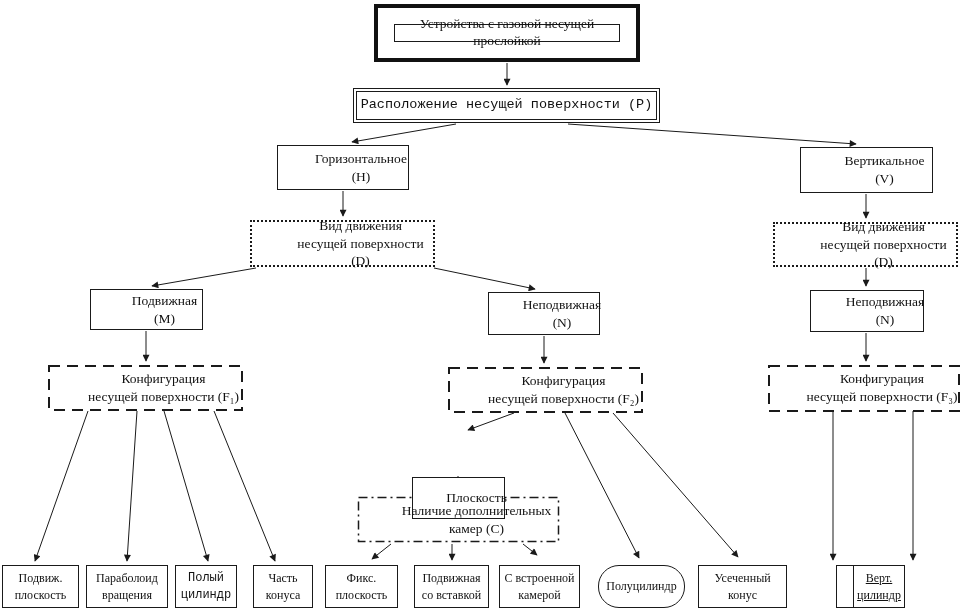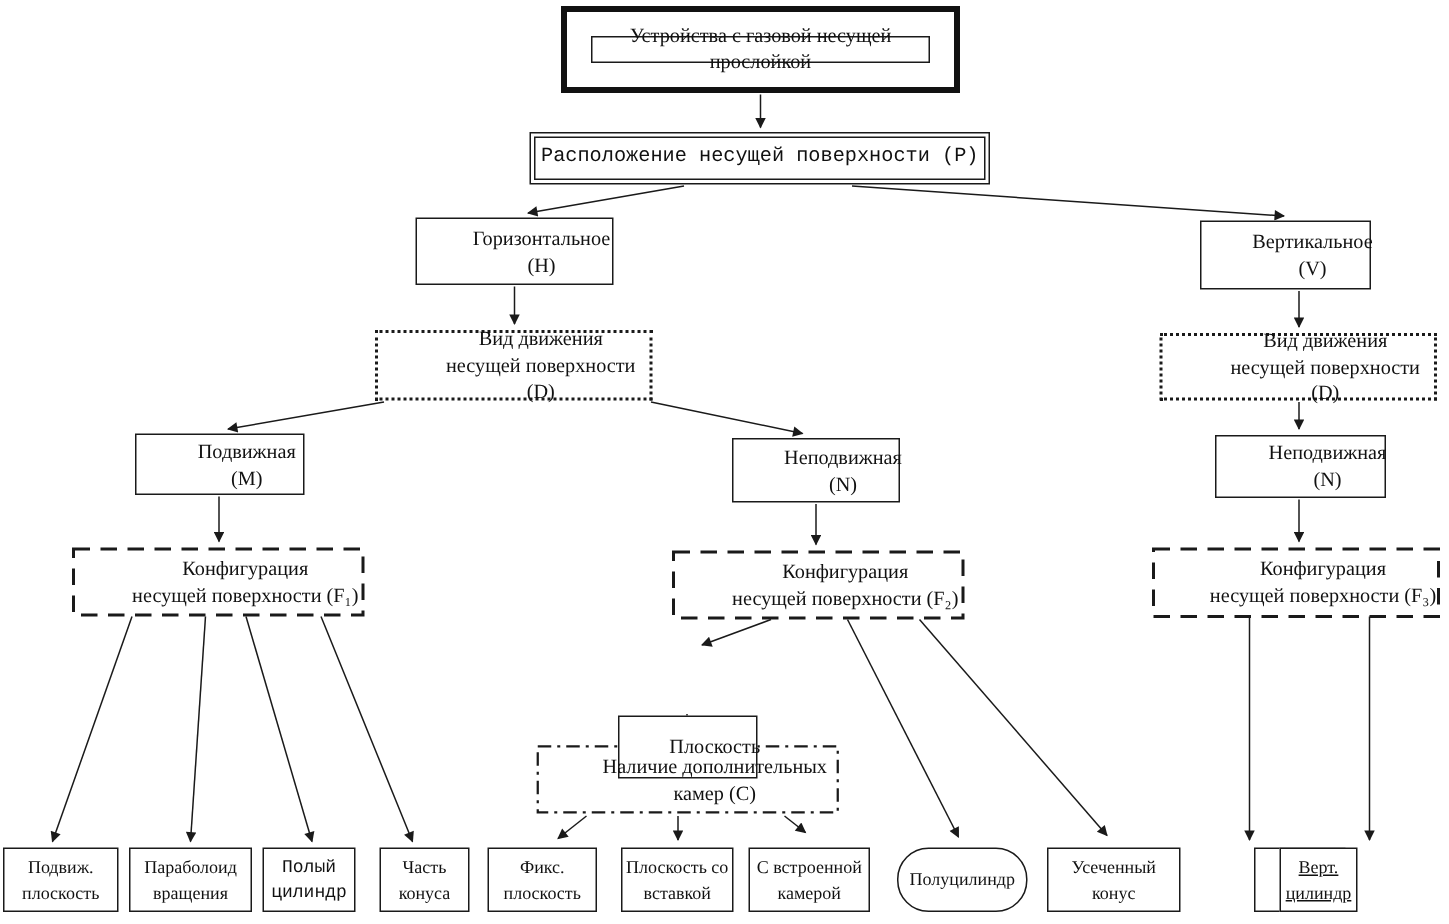--- a/index.html
+++ b/index.html
@@ -22,21 +22,21 @@
   .dbl-inner{
     border:1px solid #1a1a1a;width:100%;height:100%;box-sizing:border-box;
     display:flex;flex-direction:column;align-items:center;justify-content:center;
     text-align:center;line-height:1.25;
   }
   .line{display:block;}
   
   .n-root {left:374px;top:4px;  width:266px;height:58px;}
   .n-p    {left:353px;top:88px; width:307px;height:35px;font-size:13.5px;}
   .n-h    {left:277px;top:145px;width:132px;height:45px;}
-  .n-v    {left:800px;top:147px;width:114px;height:46px;}
+  .n-v    {left:800px;top:147px;width:133px;height:46px;}
   .n-d1   {left:250px;top:220px;width:185px;height:47px;}
   .n-d2   {left:773px;top:222px;width:185px;height:45px;}
   .n-m    {left:90px; top:289px;width:113px;height:41px;}
   .n-n1   {left:488px;top:292px;width:112px;height:43px;}
   .n-n2   {left:810px;top:290px;width:114px;height:42px;}
   .n-f1   {left:48px; top:365px;width:195px;height:45px;}
   .n-f2   {left:448px;top:367px;width:195px;height:45px;}
   .n-f3   {left:768px;top:365px;width:192px;height:46px;}
   .n-plane{left:412px;top:433px;width:93px; height:42px;margin-top:44px;}
   .n-c    {left:358px;top:497px;width:201px;height:45px;}
@@ -186,21 +186,21 @@
   <div class="node leaf n-l3 solid">
       <span>Полый цилиндр</span>
     </div>
   <div class="node leaf n-l4 solid">
       <span>Часть конуса</span>
     </div>
   <div class="node leaf n-l5 solid">
       <span>Фикс. плоскость</span>
     </div>
   <div class="node leaf n-l6 solid">
-      <span>Плоскость со вставкой</span>
+      <span>Подвижная со вставкой</span>
     </div>
   <div class="node leaf n-l7 solid">
       <span>С встроенной камерой</span>
     </div>
   <div class="node leaf n-l8 solid">
       <span>Полуцилиндр</span>
     </div>
   <div class="node leaf n-l9 solid">
       <span>Усеченный конус</span>
     </div>

